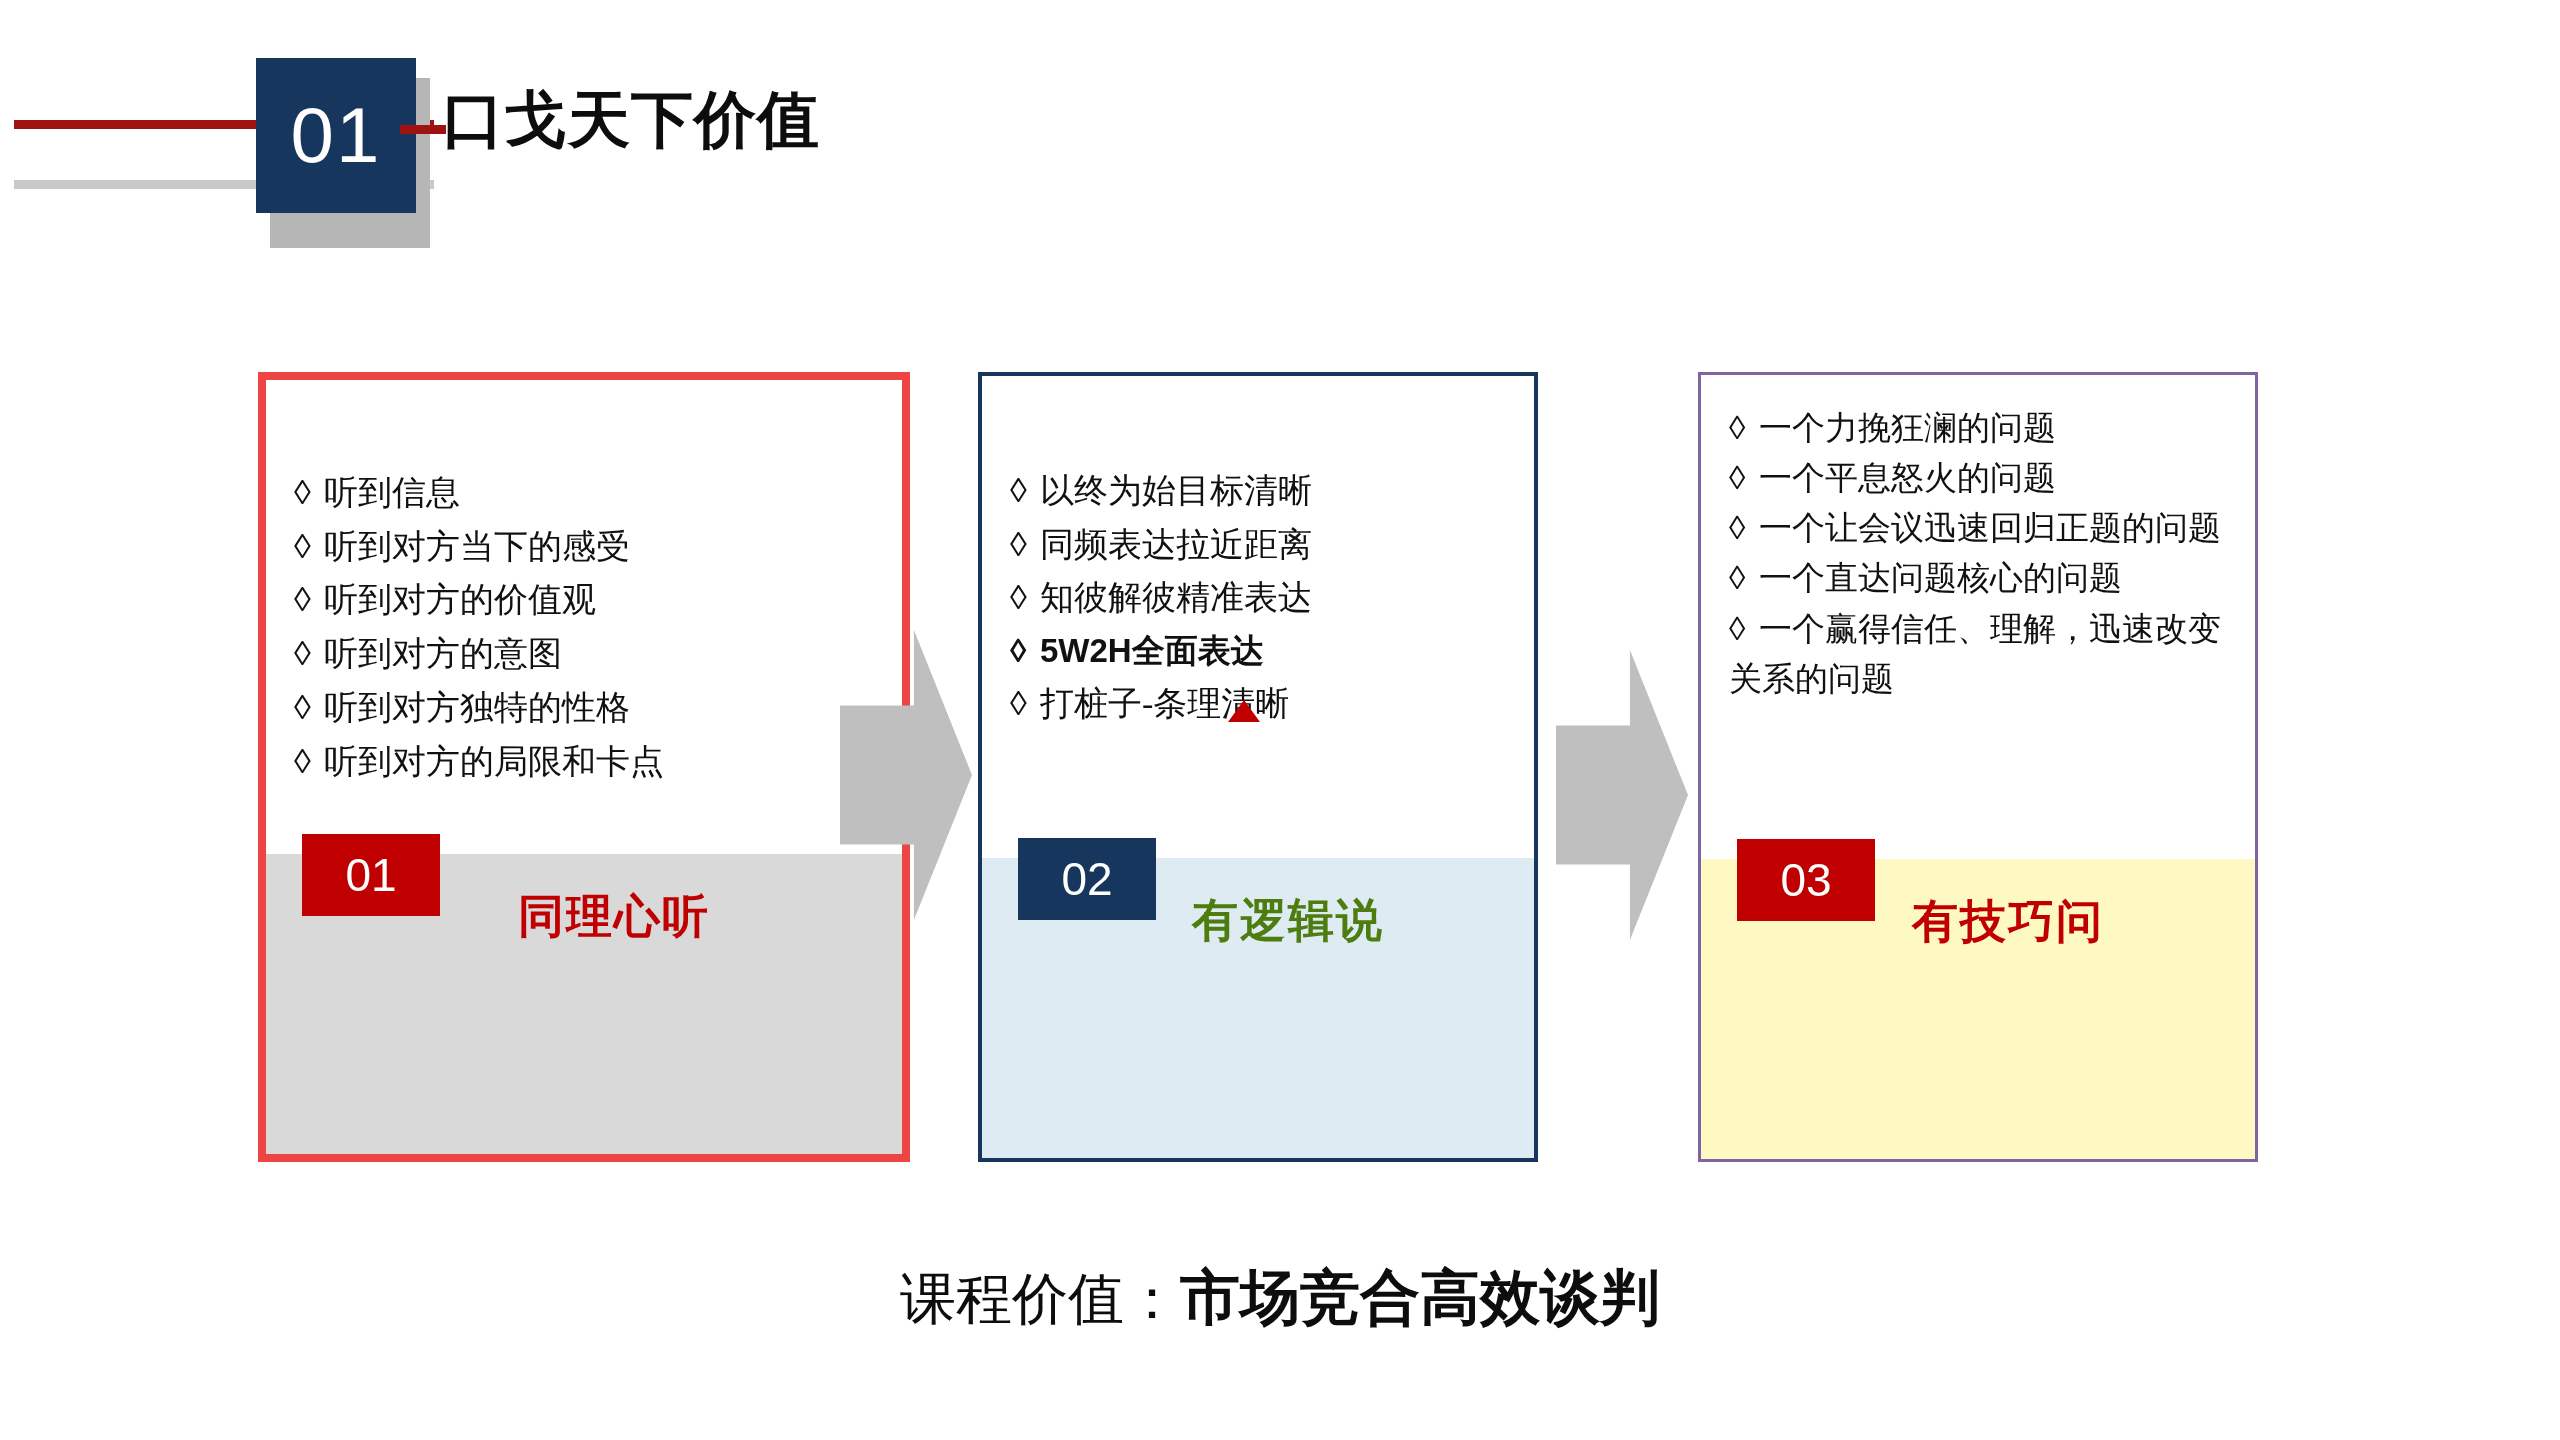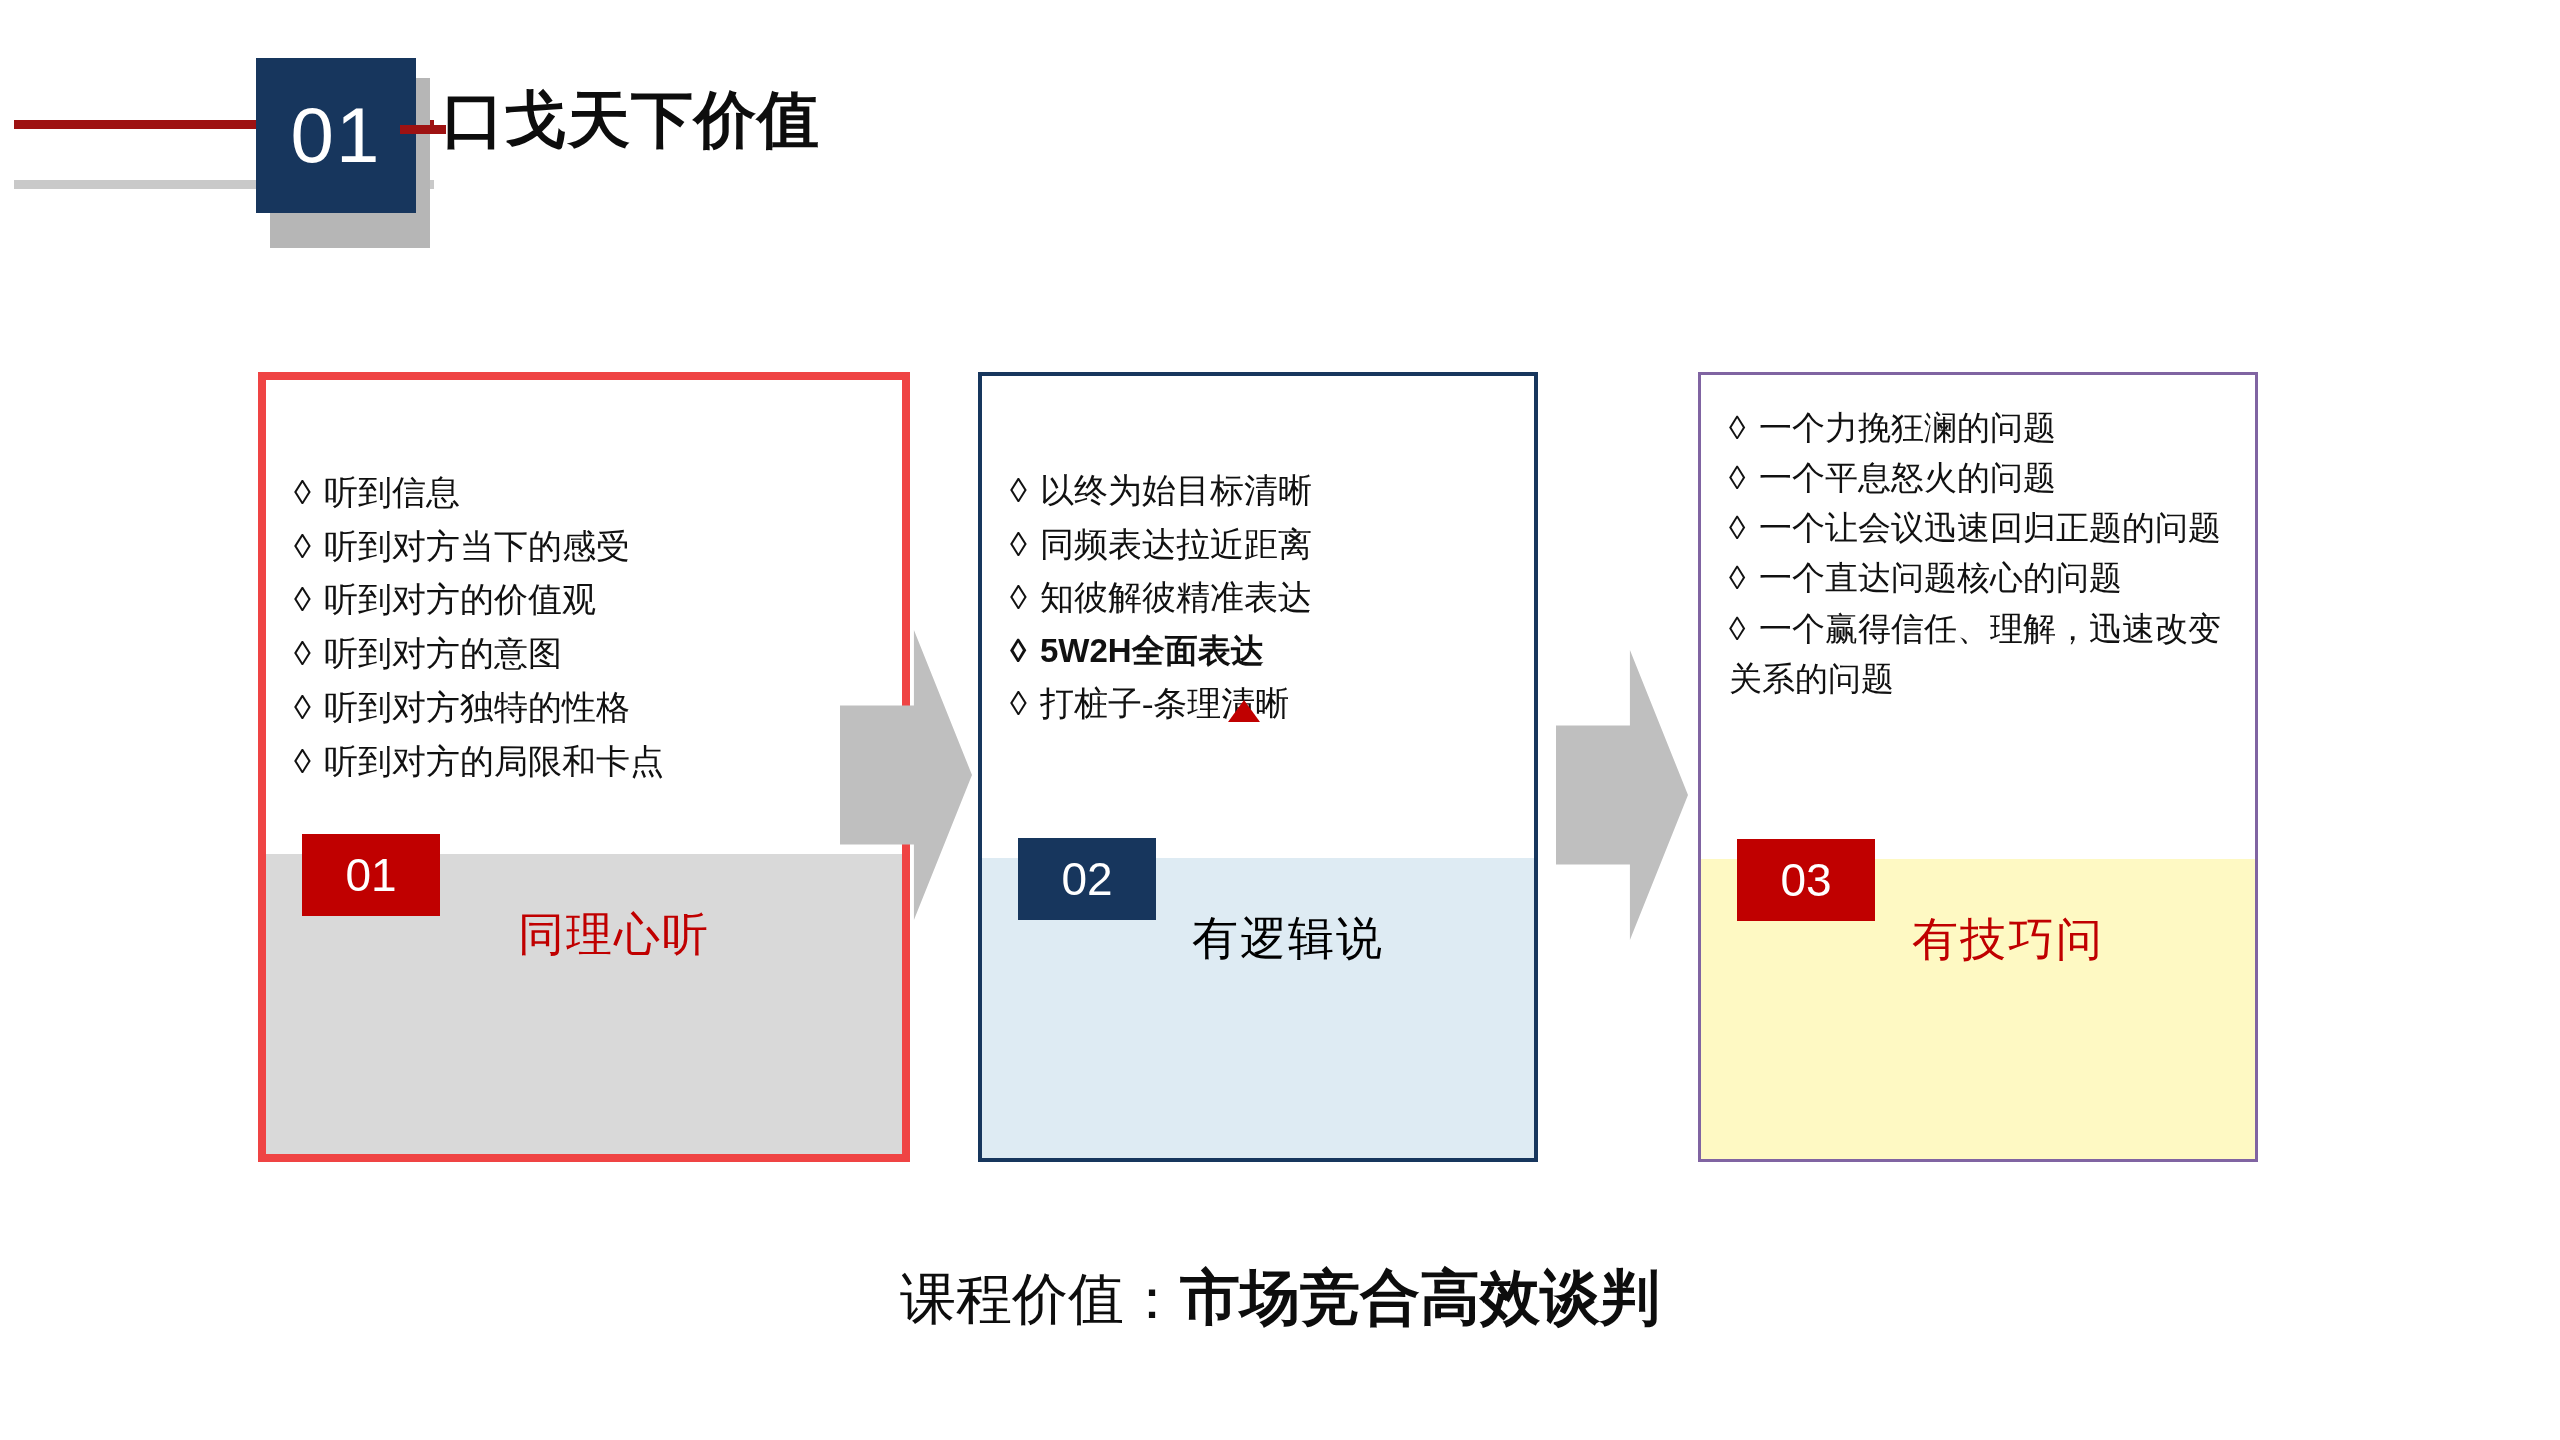--- a/index.html
+++ b/index.html
@@ -147,29 +147,29 @@
     line-height: 82px;
     text-align: center;
   }
   .badge-red  { background: #c00000; }
   .badge-navy { background: #17365d; }
 
   .foot-label {
     position: absolute;
     left: 0;
     right: 0;
-    top: 50px;
-    text-align: center;
-    font-family: "Liberation Sans", sans-serif;
-    font-weight: normal;
+    top: 32px;
+    text-align: center;
+    font-family: "Liberation Sans", sans-serif;
+    font-weight: bold;
     font-size: 46px;
     letter-spacing: 2px;
   }
   .label-red  { color: #c00000; }
-  .label-navy { color: #000000; }
+  .label-navy { color: #4d7c0f; }
   .col-2 .foot-label { padding-left: 60px; }
   .col-1 .foot-label { padding-left: 60px; }
   .col-3 .foot-label { padding-left: 60px; }
 
   
   .arrow {
     position: absolute;
     width: 132px;
     height: 290px;
     background: #bfbfbf;

